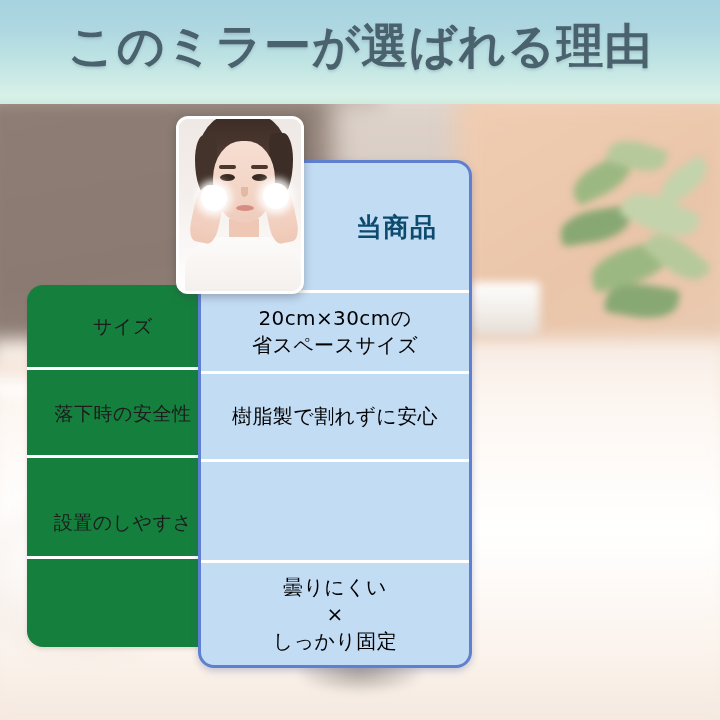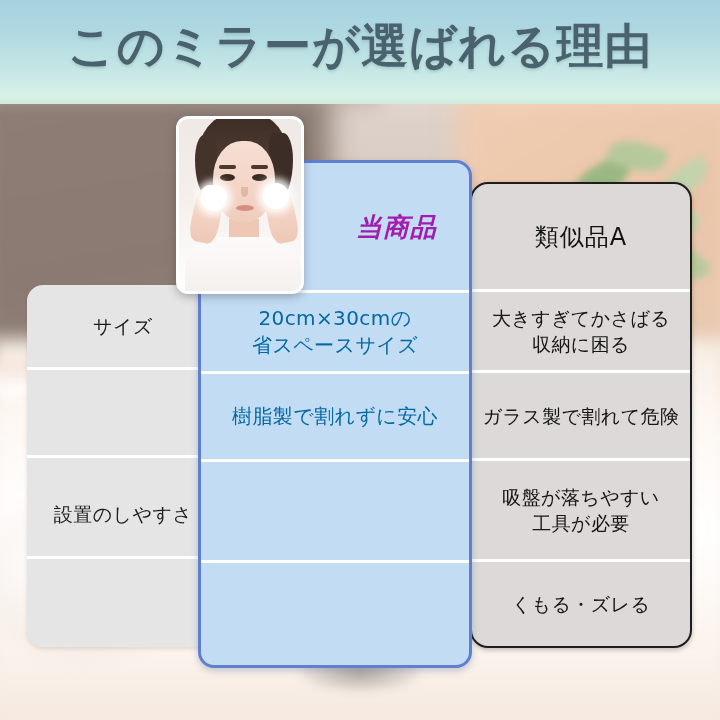--- a/index.html
+++ b/index.html
@@ -172,21 +172,21 @@
   }
 
   
   
   #col-label {
     position: absolute;
     left: 27px;
     top: 285px;
     width: 192px;
     height: 362px;
-    background: #e5e5e5;
+    background: #15803d;
     border-radius: 16px 0 0 16px;
     box-shadow: 0 2px 4px rgba(120,90,90,0.18);
   }
   
   #col-rival {
     position: absolute;
     left: 470px;
     top: 182px;
     width: 222px;
     height: 466px;
@@ -229,29 +229,28 @@
   .label-cell {
     font-size: 19px;
     line-height: 26px;
     color: #1c1c1c;
     letter-spacing: 0.5px;
   }
   
   .prod-head {
     font-size: 26px;
     line-height: 34px;
-    color: #a21caf;
+    color: #0c4a6e;
     font-weight: bold;
     letter-spacing: 1px;
-    font-style: italic;
   }
   .prod-cell {
     font-size: 20px;
     line-height: 27px;
-    color: #0369a1;
+    color: #000000;
     letter-spacing: 0.4px;
   }
   
   .rival-head {
     font-size: 24px;
     line-height: 32px;
     color: #111111;
     letter-spacing: 1px;
   }
   .rival-cell {
@@ -416,48 +415,38 @@
     <div class="bg-cup"></div>
     <div class="bg-shadow-blob"></div>
   </div>
 
   <div id="col-label">
     <div class="divider div-label" style="top:82px;"></div>
     <div class="divider div-label" style="top:170px;"></div>
     <div class="divider div-label" style="top:271px;"></div>
 
     <div class="cell label-cell" style="top:0px;   height:82px;">サイズ</div>
-    <div class="cell label-cell" style="top:166px; height:126px;">設置のしやすさ</div>
+    <div class="cell label-cell" style="top:85px;  height:85px;">落下時の安全性</div>
+    <div class="cell label-cell" style="top:174px; height:126px;">設置のしやすさ</div>
   </div>
 
-  <div id="col-rival">
-    <div class="divider div-rival" style="top:105px;"></div>
-    <div class="divider div-rival" style="top:186px;"></div>
-    <div class="divider div-rival" style="top:274px;"></div>
-    <div class="divider div-rival" style="top:375px;"></div>
-
-    <div class="cell rival-head" style="top:0px;   height:105px;">類似品A</div>
-    <div class="cell rival-cell" style="top:108px; height:78px;">大きすぎてかさばる
-収納に困る</div>
-    <div class="cell rival-cell" style="top:189px; height:85px;">ガラス製で割れて危険</div>
-    <div class="cell rival-cell" style="top:277px; height:98px;">吸盤が落ちやすい
-工具が必要</div>
-    <div class="cell rival-cell" style="top:378px; height:84px;">くもる・ズレる</div>
-  </div>
 
   <div id="col-product">
     <div class="divider div-prod" style="top:127px;"></div>
     <div class="divider div-prod" style="top:208px;"></div>
     <div class="divider div-prod" style="top:296px;"></div>
     <div class="divider div-prod" style="top:397px;"></div>
 
     <div class="cell prod-head" style="top:0px;   height:127px; justify-content:flex-end; padding-right:32px;">当商品</div>
     <div class="cell prod-cell" style="top:130px; height:78px;">20cm×30cmの
 省スペースサイズ</div>
     <div class="cell prod-cell" style="top:211px; height:85px;text-align:center;">樹脂製で割れずに安心</div>
+    <div class="cell prod-cell" style="top:400px; height:102px;">曇りにくい
+×
+しっかり固定</div>
   </div>
 
   <div id="mirror-photo">
     <div class="face-bg"></div>
     <div class="hair"></div>
     <div class="hair-side-l"></div>
     <div class="hair-side-r"></div>
     <div class="neck"></div>
     <div class="shirt"></div>
     <div class="face"></div>

